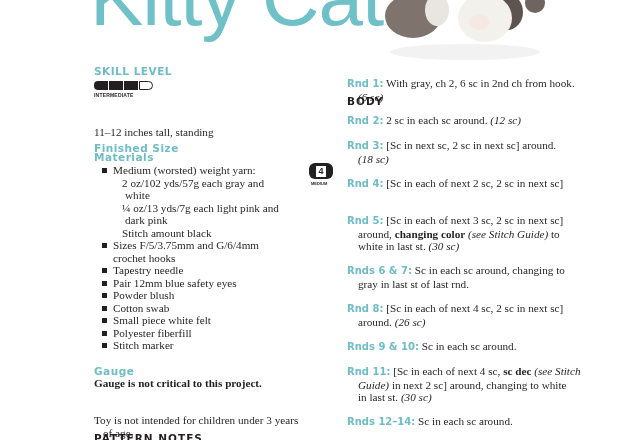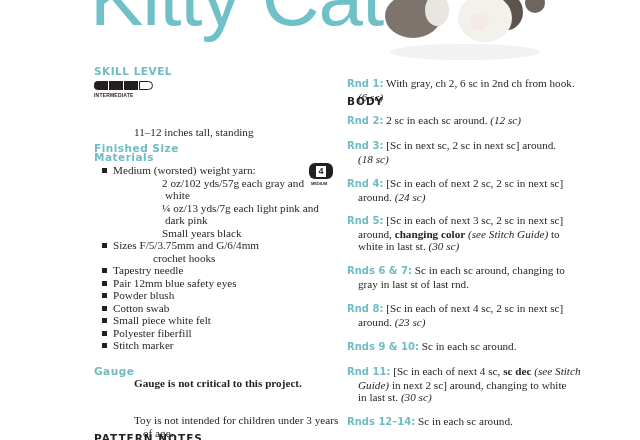--- a/index.html
+++ b/index.html
@@ -14,21 +14,21 @@
       font-size: 80px; font-weight: 400; color: #6fc0c7; letter-spacing: -1px;
       line-height: 1; white-space: nowrap;
     }
     .photo { position: absolute; left: 375px; top: 0; width: 170px; height: 60px; }
     .head {
       font-family: "DejaVu Sans", sans-serif; font-weight: 700;
       color: #6fbcc4; font-size: 10.5px; letter-spacing: 0.5px;
       position: absolute; white-space: nowrap;
     }
     .head.dark { color: #231f20; letter-spacing: 1px; margin-top: 30px; }
-    .txt { position: absolute; font-size: 11.2px; line-height: 12.6px; white-space: nowrap; margin-left: 40px; }
+    .txt { position: absolute; font-size: 11.2px; line-height: 12.6px; white-space: nowrap; }
     .bul { position: absolute; font-size: 11.2px; line-height: 12.4px; white-space: nowrap; }
     .bul::before {
       content: ""; position: absolute; left: -11px; top: 4px;
       width: 5px; height: 5px; background: #231f20;
     }
     .rnd { position: absolute; left: 347px; font-size: 11.2px; line-height: 12.6px; white-space: nowrap; }
     .rnd .lbl {
       font-family: "DejaVu Sans", sans-serif; font-weight: 700;
       color: #6fbcc4; font-size: 10px; margin-top: 31px;
     }
@@ -86,21 +86,21 @@
 <div class="yarn">
     <span>4</span>
   </div>
 <div class="yarnlbl">MEDIUM</div>
 
 <div class="bul" style="left:113px;top:164px;">Medium (worsted) weight yarn:</div>
 <div class="txt" style="left:122px;top:177px;">2 oz/102 yds/57g each gray and</div>
 <div class="txt" style="left:125px;top:189px;">white</div>
 <div class="txt" style="left:122px;top:202px;">¼ oz/13 yds/7g each light pink and</div>
 <div class="txt" style="left:125px;top:214px;">dark pink</div>
-<div class="txt" style="left:122px;top:227px;">Small years black</div>
+<div class="txt" style="left:122px;top:227px;">Stitch amount black</div>
 
 <div class="bul" style="left:113px;top:239px;">Sizes F/5/3.75mm and G/6/4mm</div>
 <div class="txt" style="left:113px;top:252px;">crochet hooks</div>
 <div class="bul" style="left:113px;top:264px;">Tapestry needle</div>
 <div class="bul" style="left:113px;top:277px;text-align:right;">Pair 12mm blue safety eyes</div>
 <div class="bul" style="left:113px;top:289px;">Powder blush</div>
 <div class="bul" style="left:113px;top:302px;">Cotton swab</div>
 <div class="bul" style="left:113px;top:314px;">Small piece white felt</div>
 <div class="bul" style="left:113px;top:327px;">Polyester fiberfill</div>
 <div class="bul" style="left:113px;top:339px;">Stitch marker</div>
@@ -120,34 +120,33 @@
 </div>
 <div class="rnd" style="top:114px;">
   <span class="lbl">Rnd 2:</span><span> 2 sc in each sc around. </span><i>(12 sc)</i>
 </div>
 <div class="rnd" style="top:139px;">
   <span class="lbl">Rnd 3:</span><span> [Sc in next sc, 2 sc in next sc] around.</span>
   <span class="cont"><i>(18 sc)</i></span>
 </div>
 <div class="rnd" style="top:177px;">
   <span class="lbl">Rnd 4:</span><span> [Sc in each of next 2 sc, 2 sc in next sc]</span>
-  <span class="cont"><span>around. </span><i>(24 sc)</i></span>
 </div>
 <div class="rnd" style="top:214px;">
   <span class="lbl">Rnd 5:</span><span> [Sc in each of next 3 sc, 2 sc in next sc]</span>
   <span class="cont"><span>around, </span><b>changing color</b><i> (see Stitch Guide)</i><span> to</span></span>
   <span class="cont"><span>white in last st. </span><i>(30 sc)</i></span>
 </div>
 <div class="rnd" style="top:264px;">
   <span class="lbl">Rnds 6 &amp; 7:</span><span> Sc in each sc around, changing to</span>
   <span class="cont">gray in last st of last rnd.</span>
 </div>
 <div class="rnd" style="top:302px;">
   <span class="lbl">Rnd 8:</span><span> [Sc in each of next 4 sc, 2 sc in next sc]</span>
-  <span class="cont"><span>around. </span><i>(23 sc)</i></span>
+  <span class="cont"><span>around. </span><i>(26 sc)</i></span>
 </div>
 <div class="rnd" style="top:340px;">
   <span class="lbl">Rnds 9 &amp; 10:</span><span> Sc in each sc around.</span>
 </div>
 <div class="rnd" style="top:365px;">
   <span class="lbl">Rnd 11:</span><span> [Sc in each of next 4 sc, </span><b>sc dec</b><i> (see Stitch</i>
   <span class="cont"><i>Guide)</i><span> in next 2 sc] around, changing to white</span></span>
   <span class="cont"><span>in last st. </span><i>(30 sc)</i></span>
 </div>
 <div class="rnd" style="top:415px;">

